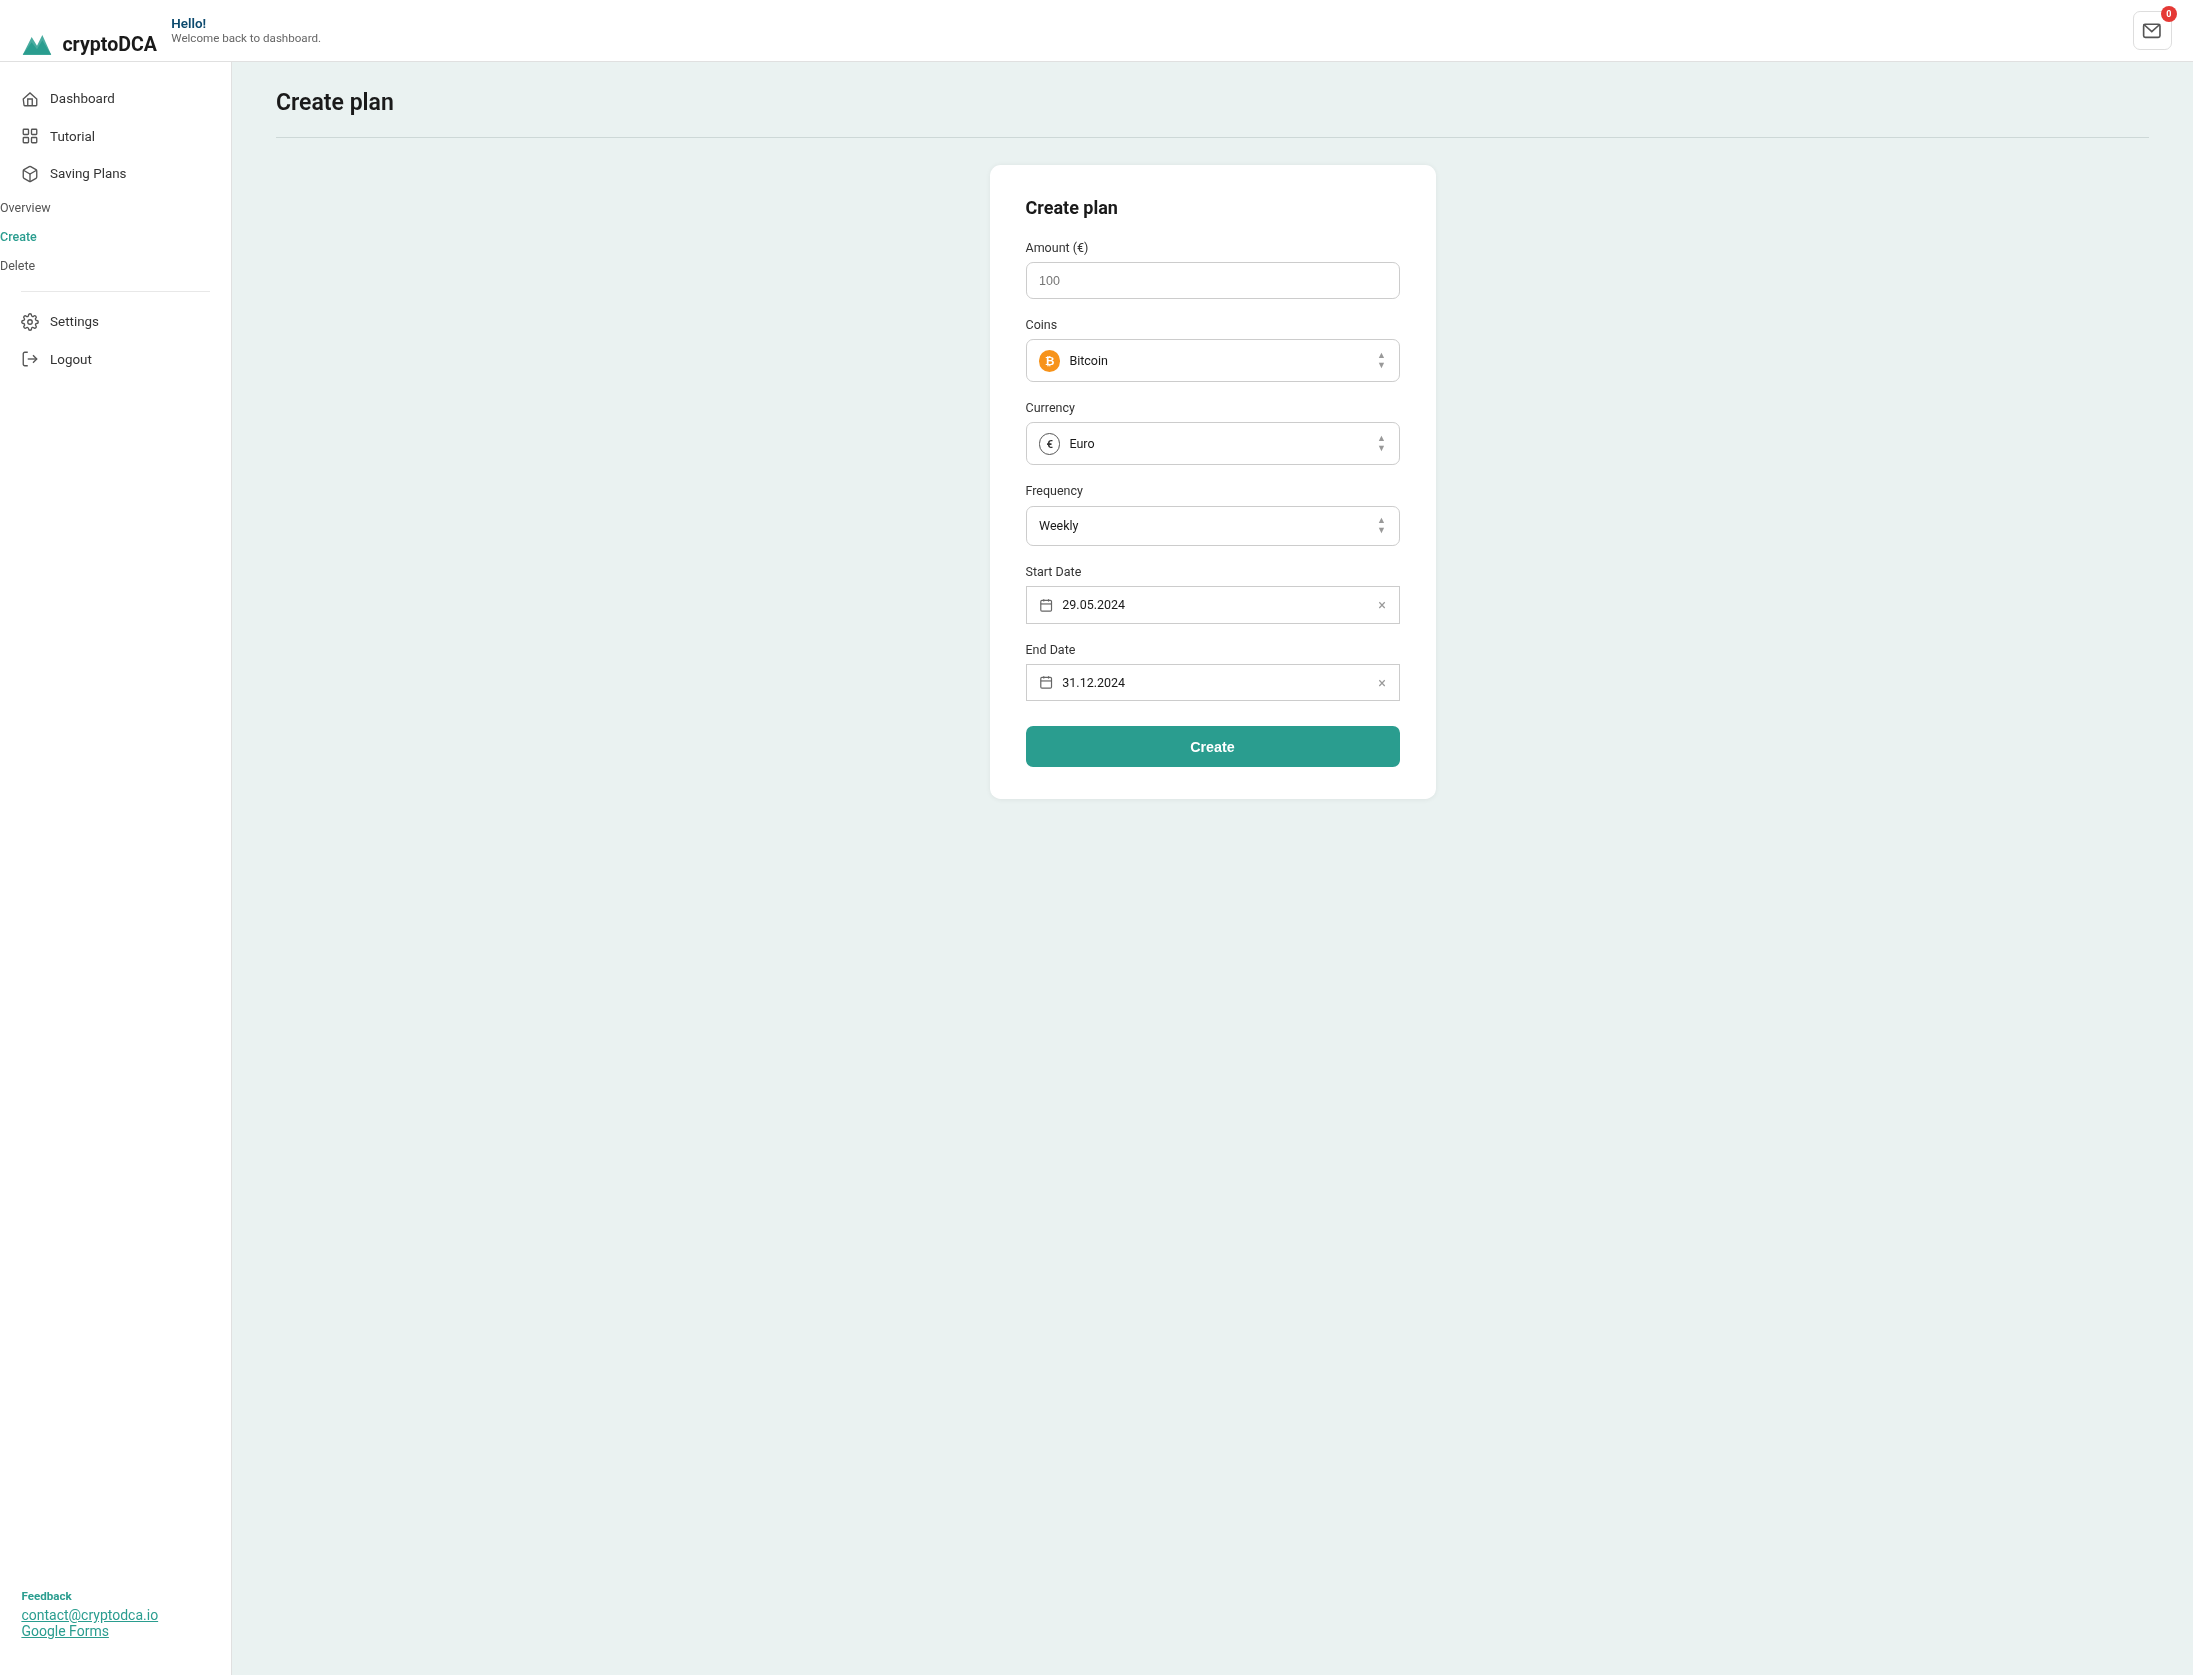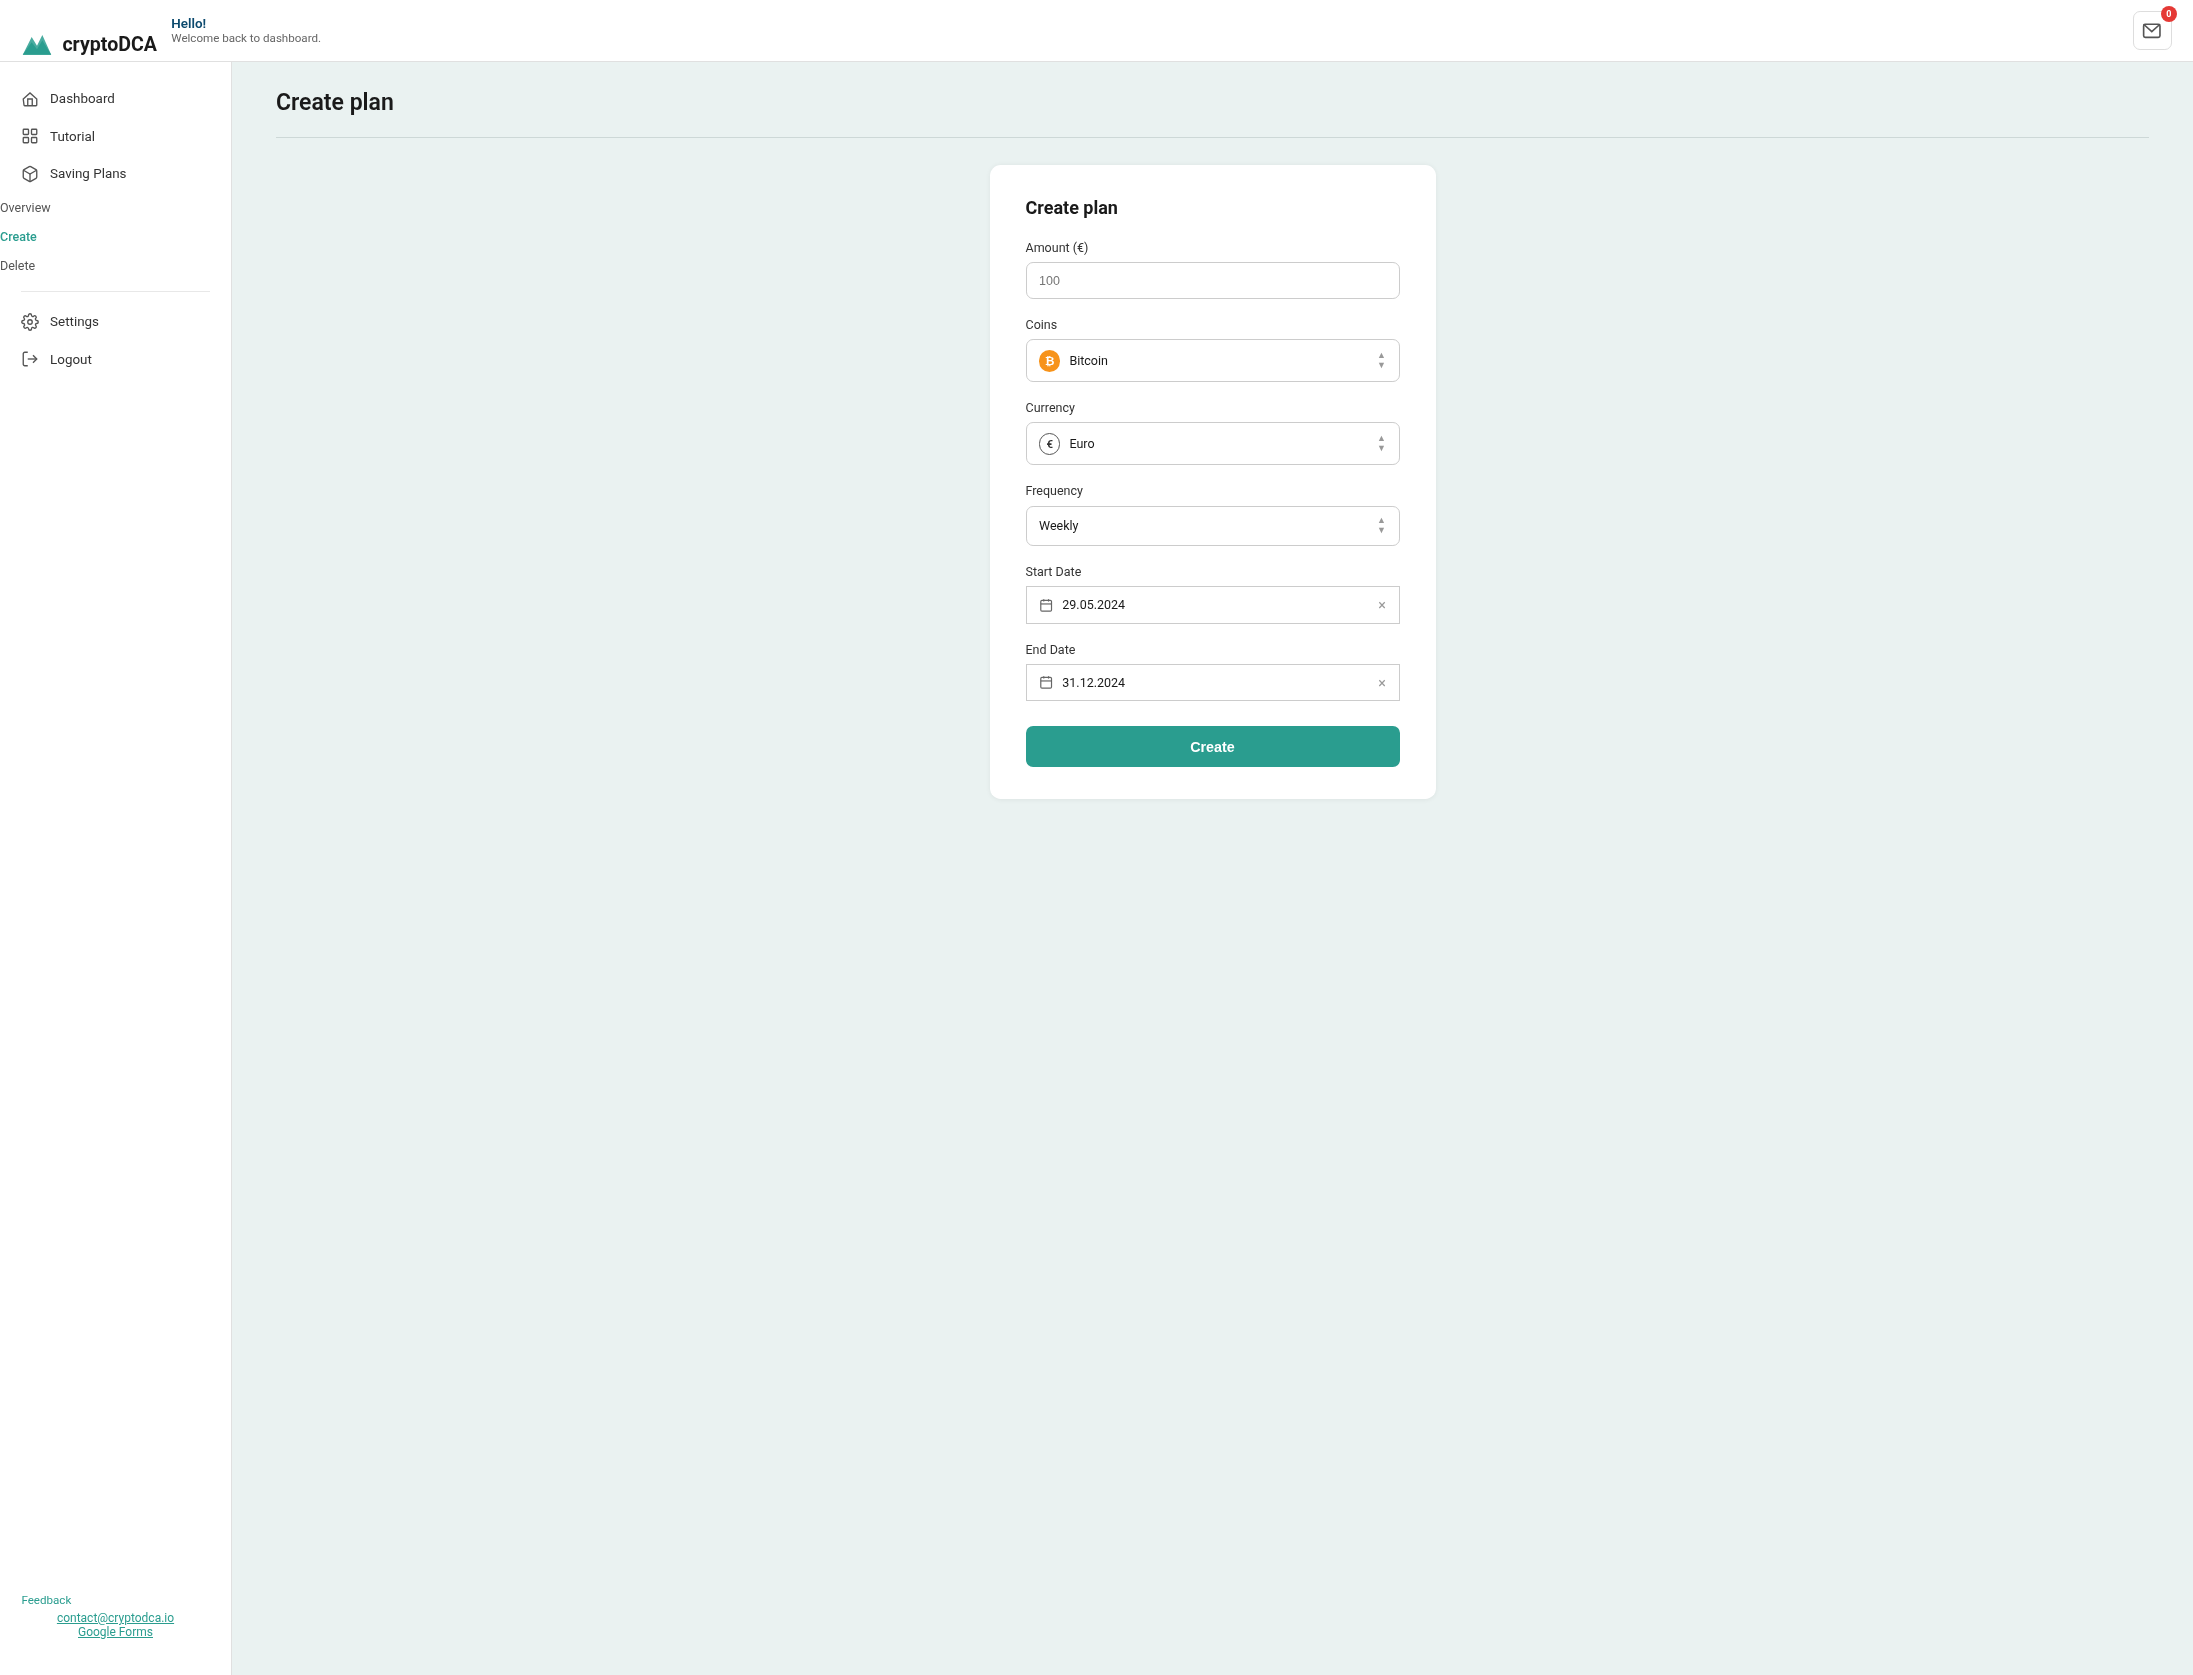--- a/index.html
+++ b/index.html
@@ -43,22 +43,22 @@
       text-decoration: none;
     }
     .nav-item svg { width: 18px; height: 18px; stroke: #555; fill: none; flex-shrink: 0; }
     .nav-sub { }
     .nav-sub-item {
       display: block; padding: 7.1px 0; font-size: 12.5px; color: #555; cursor: pointer;
     }
     .nav-sub-item.active { color: #2a9d8f; font-weight: 500; }
     .nav-divider { border: none; border-top: 0.9px solid #e8e8e8; margin: 10.7px 21.4px; }
     .sidebar-footer { margin-top: auto; padding: 18px 21.4px; }
-    .feedback-label { font-size: 11.6px; font-weight: 400; color: #2a9d8f; margin-bottom: 3.6px; }
-    .feedback-link { display: block; font-size: 12px; color: #2a9d8f; text-decoration: underline; cursor: pointer; text-align: center; }
+    .feedback-label { font-size: 11.6px; font-weight: 700; color: #2a9d8f; margin-bottom: 3.6px; }
+    .feedback-link { display: block; font-size: 14px; color: #2a9d8f; text-decoration: underline; cursor: pointer; }
 
     
     .main { flex: 1; overflow-y: auto; padding: 27px 44px; background: #eaf2f1; }
     .page-title { font-size: 23px; font-weight: 600; color: #1a1a1a; margin-bottom: 21.4px; }
     .page-divider { border: none; border-top: 0.9px solid #cdd8d7; margin-bottom: 27px; }
 
     
     .card {
       background: #fff; border-radius: 10.7px; padding: 32px 36px;
       max-width: 446px; margin: 0 auto; box-shadow: 0 0.9px 5.3px rgba(0,0,0,0.06);

